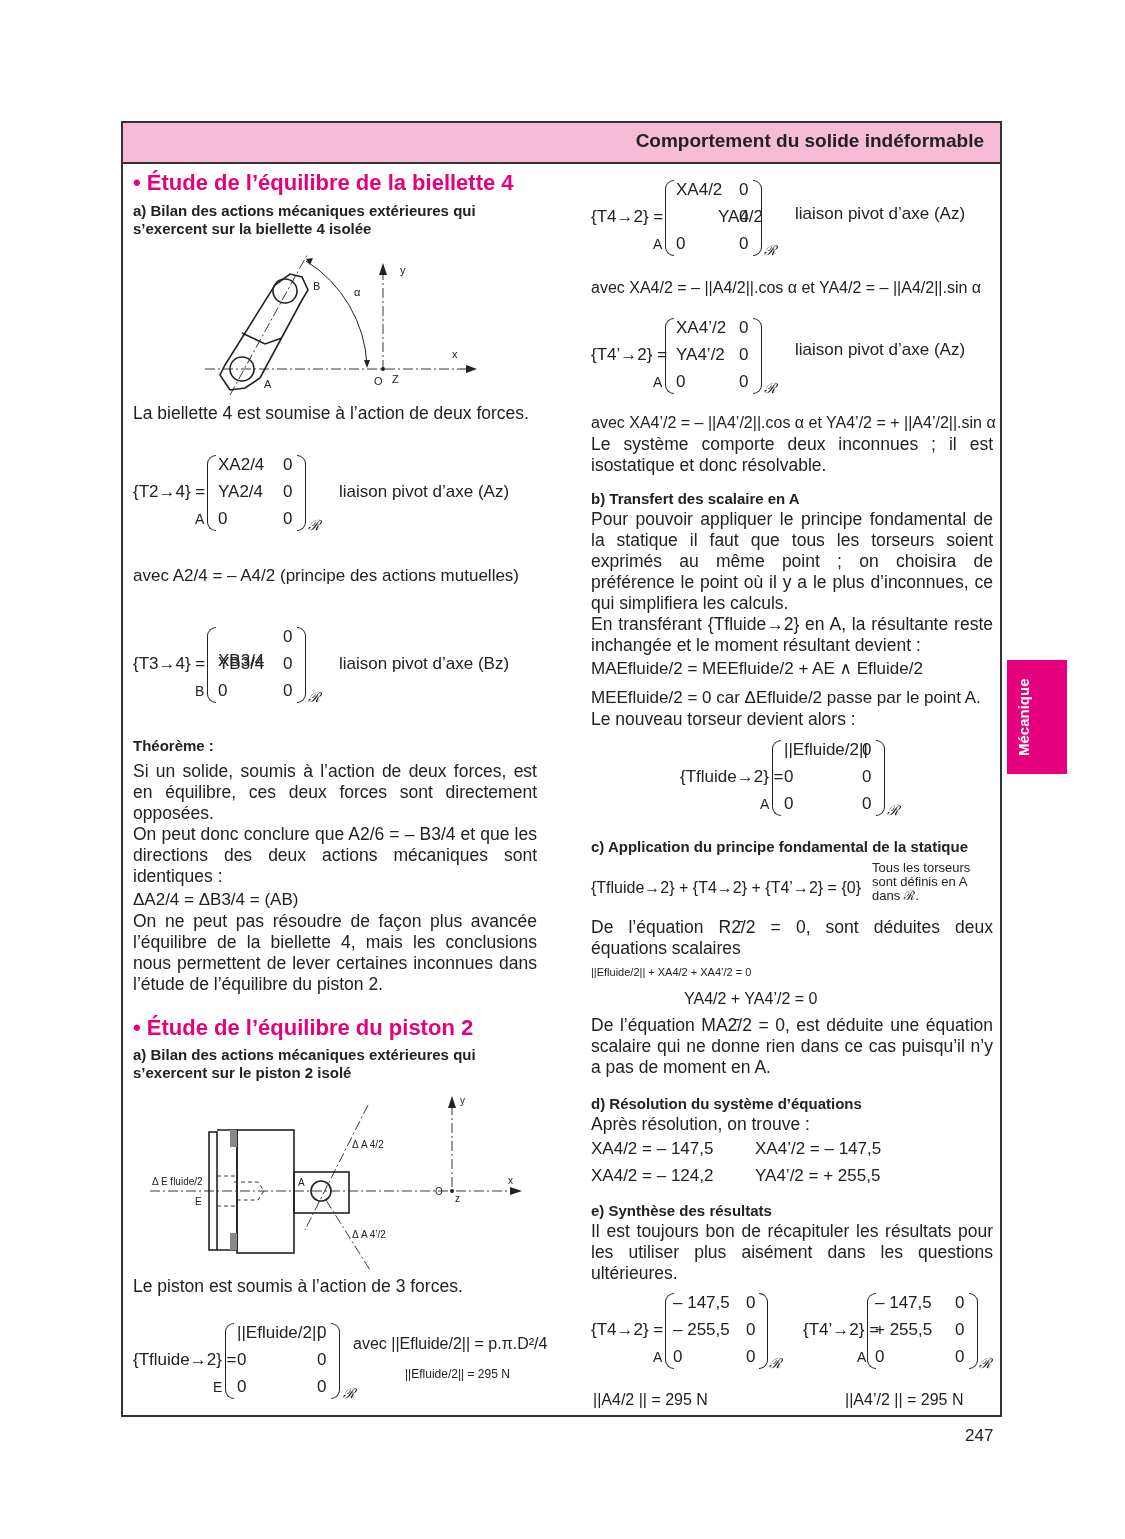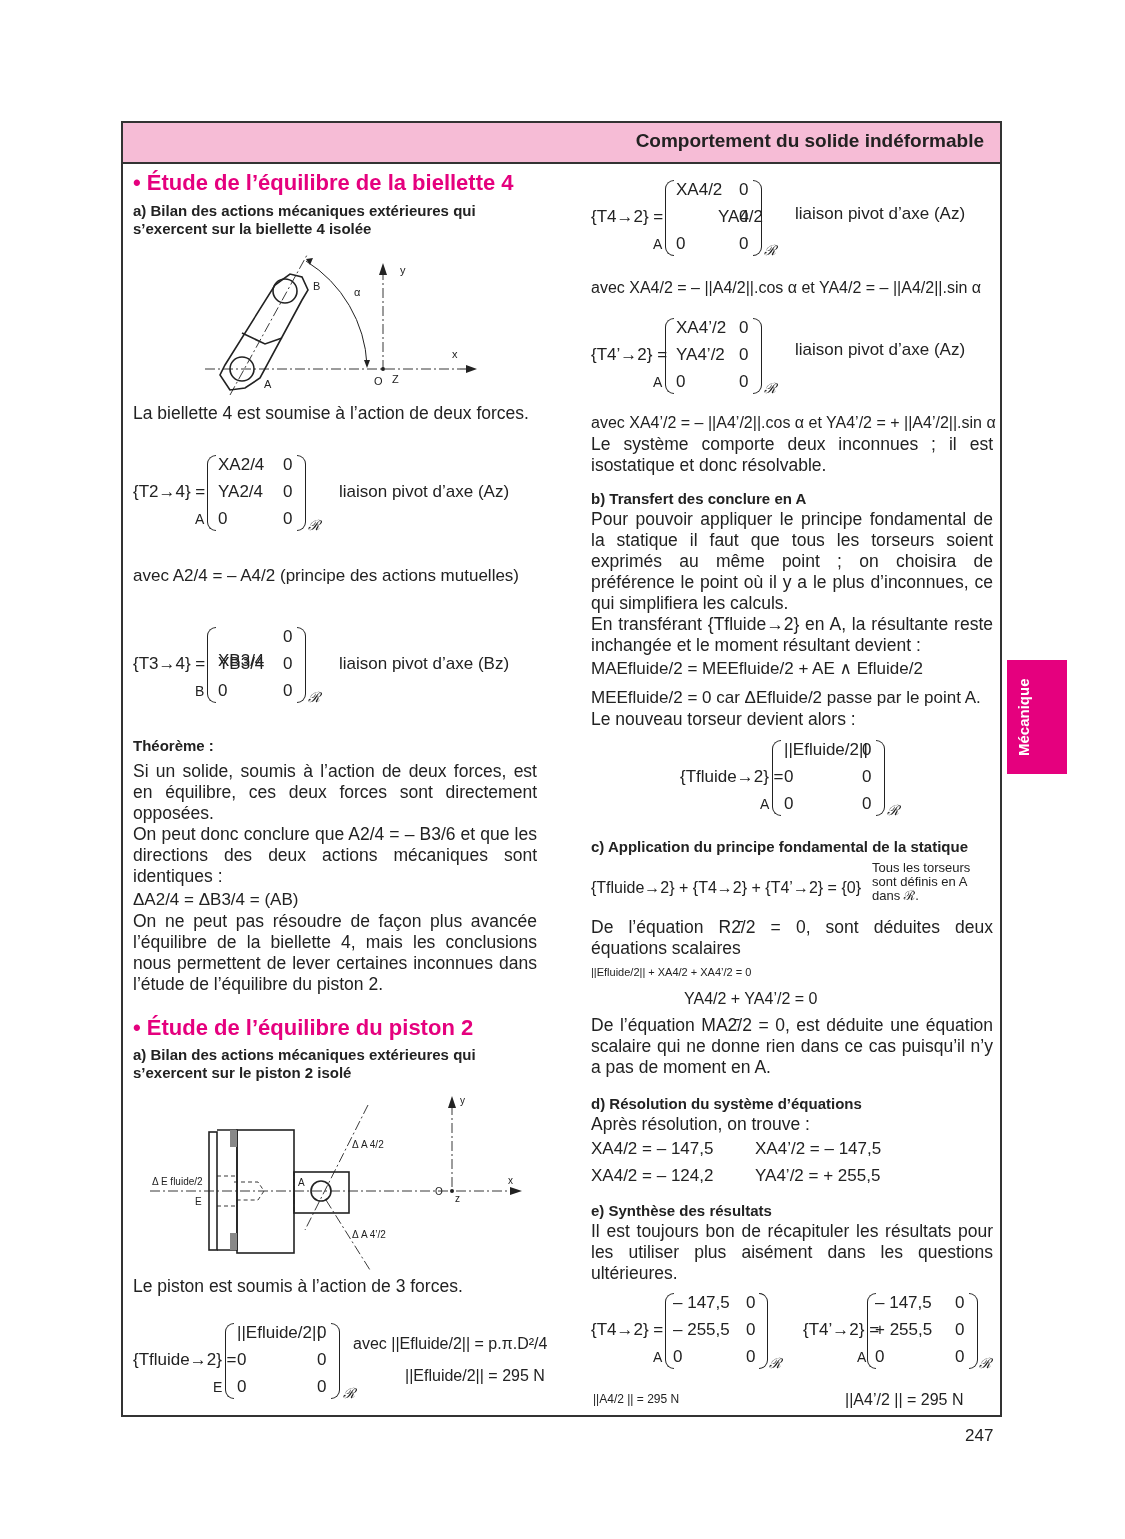--- a/index.html
+++ b/index.html
@@ -99,21 +99,21 @@
   <div class="cell" style="left:62px;top:56px;font-size:14px;">B</div>
   <div class="cell" style="left:85px;top:54px;">0</div>
   <div class="cell" style="left:150px;top:54px;">0</div>
   <div class="brace br" style="left:164px;top:0;width:8px;height:74px;"></div>
   <div class="R" style="left:175px;top:60px;">ℛ</div>
   <div class="lbl" style="left:206px;top:27px;">liaison pivot d’axe (Bz)</div>
 </div>
 
 <div class="abs h2" style="left:133px;top:737px;">Théorème :</div>
 <div class="abs p" style="left:133px;top:761px;width:404px;">Si un solide, soumis à l’action de deux forces, est en équilibre, ces deux forces sont directement opposées.</div>
-<div class="abs p" style="left:133px;top:824px;width:404px;">On peut donc conclure que A2/4 = – B3/6 et que les directions des deux actions mécaniques sont identiques :</div>
+<div class="abs p" style="left:133px;top:824px;width:404px;">On peut donc conclure que A2/6 = – B3/4 et que les directions des deux actions mécaniques sont identiques :</div>
 <div class="abs line" style="left:133px;top:889px;">ΔA2/4 = ΔB3/4 = (AB)</div>
 <div class="abs p" style="left:133px;top:911px;width:404px;">On ne peut pas résoudre de façon plus avancée l’équilibre de la biellette 4, mais les conclusions nous permettent de lever certaines inconnues dans l’étude de l’équilibre du piston 2.</div>
 
 <div class="abs h1" style="left:133px;top:1015px;">• Étude de l’équilibre du piston 2</div>
 <div class="abs h2" style="left:133px;top:1046px;width:390px;">a) Bilan des actions mécaniques extérieures qui s’exercent sur le piston 2 isolé</div>
 
 <svg style="left:130px;top:1090px" width="420" height="180" viewBox="0 0 420 180">
   <g stroke="#222" fill="none" stroke-width="1.6">
     <rect x="79" y="42" width="8" height="118"></rect>
     <path d="M87,40 L107,40 L107,160 L87,160"></path>
@@ -161,21 +161,21 @@
   <div class="cell" style="left:104px;top:0;">||Efluide/2||</div>
   <div class="cell" style="left:184px;top:0;">0</div>
   <div class="cell" style="left:104px;top:27px;">0</div>
   <div class="cell" style="left:184px;top:27px;">0</div>
   <div class="cell" style="left:80px;top:56px;font-size:14px;">E</div>
   <div class="cell" style="left:104px;top:54px;">0</div>
   <div class="cell" style="left:184px;top:54px;">0</div>
   <div class="brace br" style="left:198px;top:0;width:8px;height:74px;"></div>
   <div class="R" style="left:210px;top:60px;">ℛ</div>
   <div class="lbl" style="left:220px;top:12px;font-size:16px;">avec ||Efluide/2|| = p.π.D²/4</div>
-  <div class="lbl" style="left:272px;top:44px;font-size:16px;">||Efluide/2|| = 295 N</div>
+  <div class="lbl" style="left:272px;top:44px;font-size:12px;">||Efluide/2|| = 295 N</div>
 </div>
 
 <div class="tors" style="left:591px;top:180px;width:410px;height:80px;">
   <div class="lbl" style="left:0;top:27px;">{T4→2} =</div>
   <div class="brace bl" style="left:74px;top:0;width:8px;height:74px;"></div>
   <div class="cell" style="left:85px;top:0;">XA4/2</div>
   <div class="cell" style="left:148px;top:0;">0</div>
   <div class="cell" style="left:91px;top:27px;margin-left:36px;">YA4/2</div>
   <div class="cell" style="left:148px;top:27px;">0</div>
   <div class="cell" style="left:62px;top:56px;font-size:14px;">A</div>
@@ -197,21 +197,21 @@
   <div class="cell" style="left:62px;top:56px;font-size:14px;">A</div>
   <div class="cell" style="left:85px;top:54px;">0</div>
   <div class="cell" style="left:148px;top:54px;">0</div>
   <div class="brace br" style="left:162px;top:0;width:8px;height:74px;"></div>
   <div class="R" style="left:173px;top:60px;">ℛ</div>
   <div class="lbl" style="left:204px;top:22px;">liaison pivot d’axe (Az)</div>
 </div>
 <div class="abs line" style="left:591px;top:412px;font-size:16px;">avec XA4’/2 = – ||A4’/2||.cos α et YA4’/2 = + ||A4’/2||.sin α</div>
 <div class="abs p" style="left:591px;top:434px;width:402px;">Le système comporte deux inconnues ; il est isostatique et donc résolvable.</div>
 
-<div class="abs h2" style="left:591px;top:490px;">b) Transfert des conclure en A</div>
+<div class="abs h2" style="left:591px;top:490px;">b) Transfert des scalaire en A</div>
 <div class="abs p" style="left:591px;top:509px;width:402px;">Pour pouvoir appliquer le principe fondamental de la statique il faut que tous les torseurs soient exprimés au même point ; on choisira de préférence le point où il y a le plus d’inconnues, ce qui simplifiera les calculs.</div>
 <div class="abs p" style="left:591px;top:614px;width:402px;">En transférant {Tfluide→2} en A, la résultante reste inchangée et le moment résultant devient :</div>
 <div class="abs line" style="left:591px;top:658px;">MAEfluide/2 = MEEfluide/2 + AE ∧ Efluide/2</div>
 <div class="abs line" style="left:591px;top:687px;text-align:right;">MEEfluide/2 = 0 car ΔEfluide/2 passe par le point A.</div>
 <div class="abs p" style="left:591px;top:709px;">Le nouveau torseur devient alors :</div>
 
 <div class="tors" style="left:680px;top:740px;width:320px;height:80px;">
   <div class="lbl" style="left:0;top:27px;">{Tfluide→2} =</div>
   <div class="brace bl" style="left:92px;top:0;width:8px;height:74px;"></div>
   <div class="cell" style="left:104px;top:0;">||Efluide/2||</div>
@@ -262,16 +262,16 @@
   <div class="cell" style="left:72px;top:0;">– 147,5</div>
   <div class="cell" style="left:152px;top:0;">0</div>
   <div class="cell" style="left:72px;top:27px;">+ 255,5</div>
   <div class="cell" style="left:152px;top:27px;">0</div>
   <div class="cell" style="left:54px;top:56px;font-size:14px;">A</div>
   <div class="cell" style="left:72px;top:54px;">0</div>
   <div class="cell" style="left:152px;top:54px;">0</div>
   <div class="brace br" style="left:166px;top:0;width:8px;height:74px;"></div>
   <div class="R" style="left:176px;top:60px;">ℛ</div>
 </div>
-<div class="abs line" style="left:593px;top:1389px;font-size:12px;">||A4/2 || = 295 N</div>
+<div class="abs line" style="left:593px;top:1389px;font-size:16px;">||A4/2 || = 295 N</div>
 <div class="abs line" style="left:845px;top:1389px;font-size:16px;">||A4’/2 || = 295 N</div>
 
 <div class="pg">247</div>
 
 </body></html>

